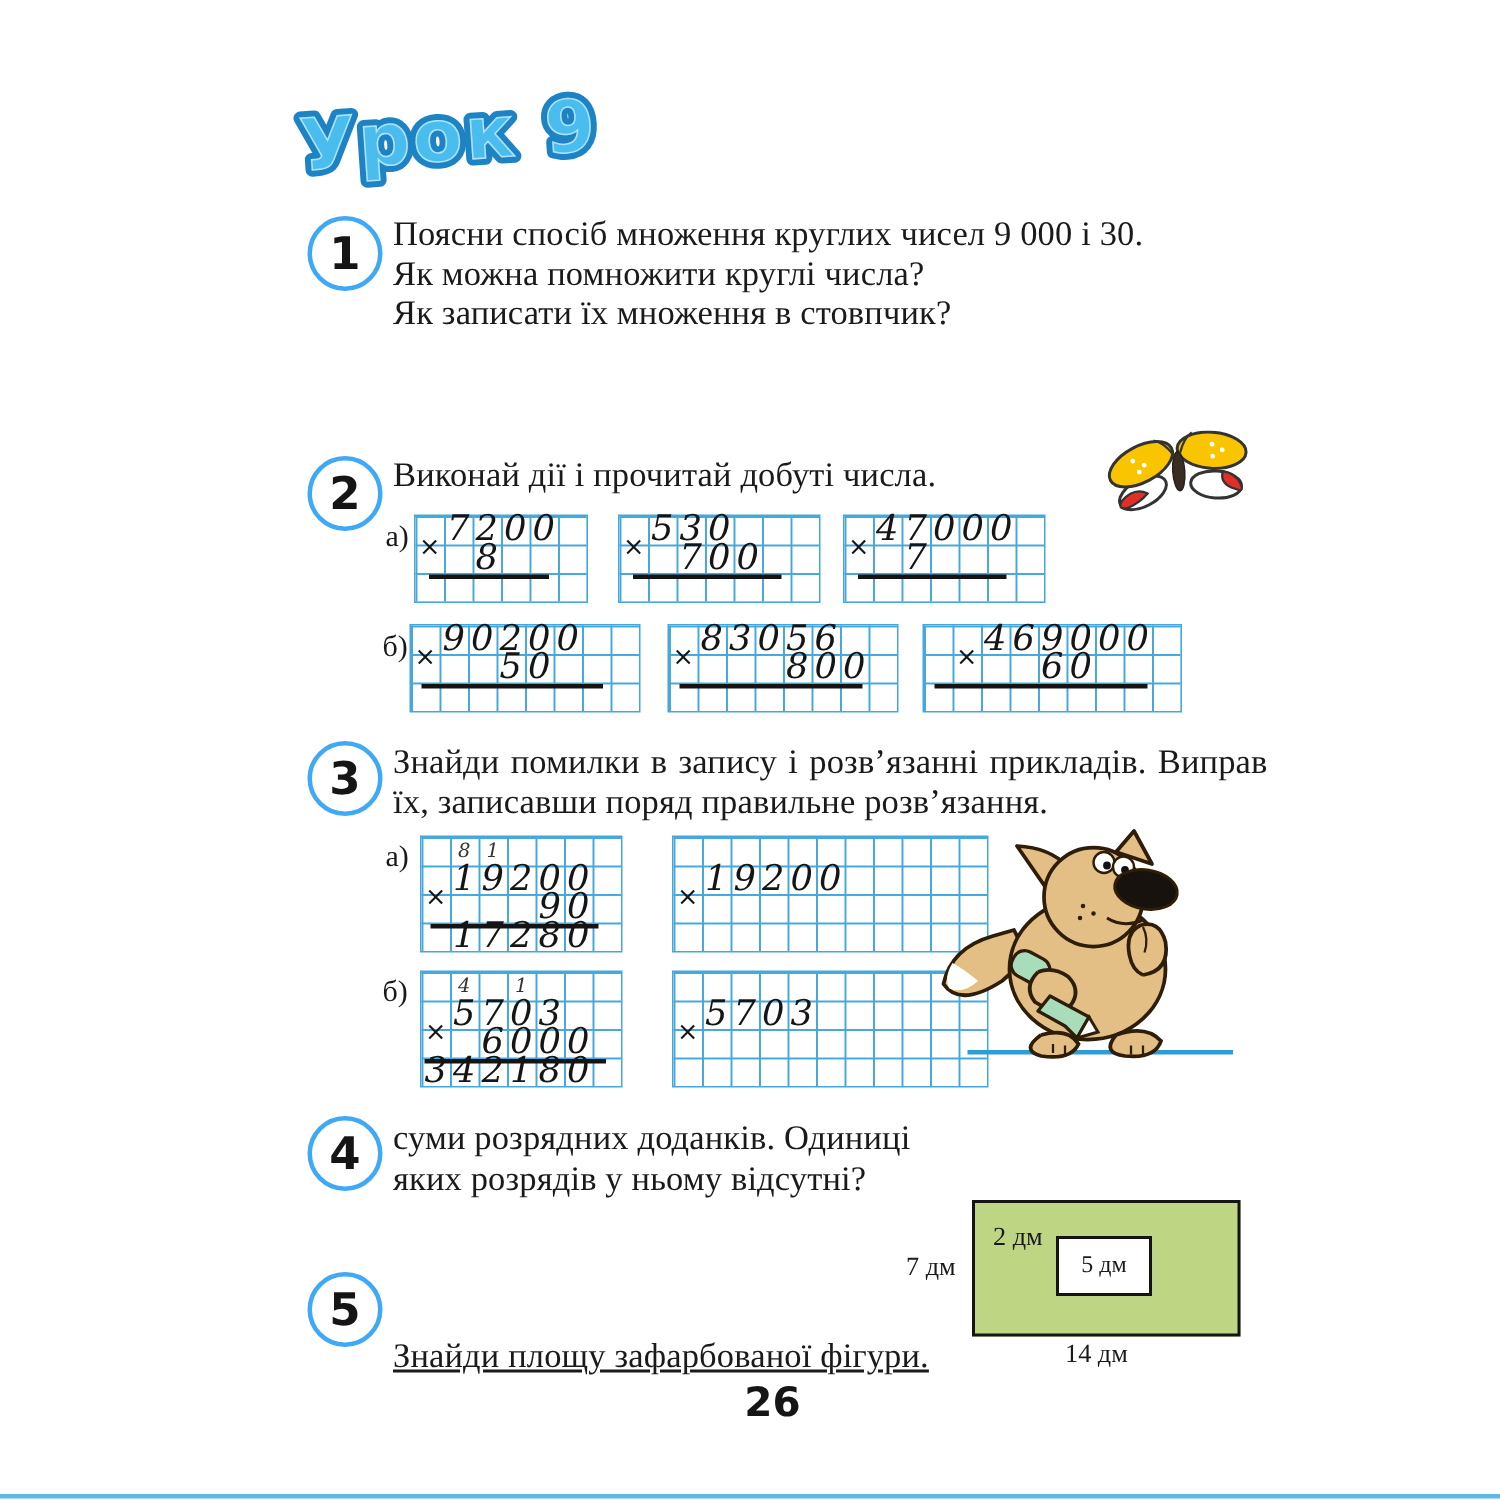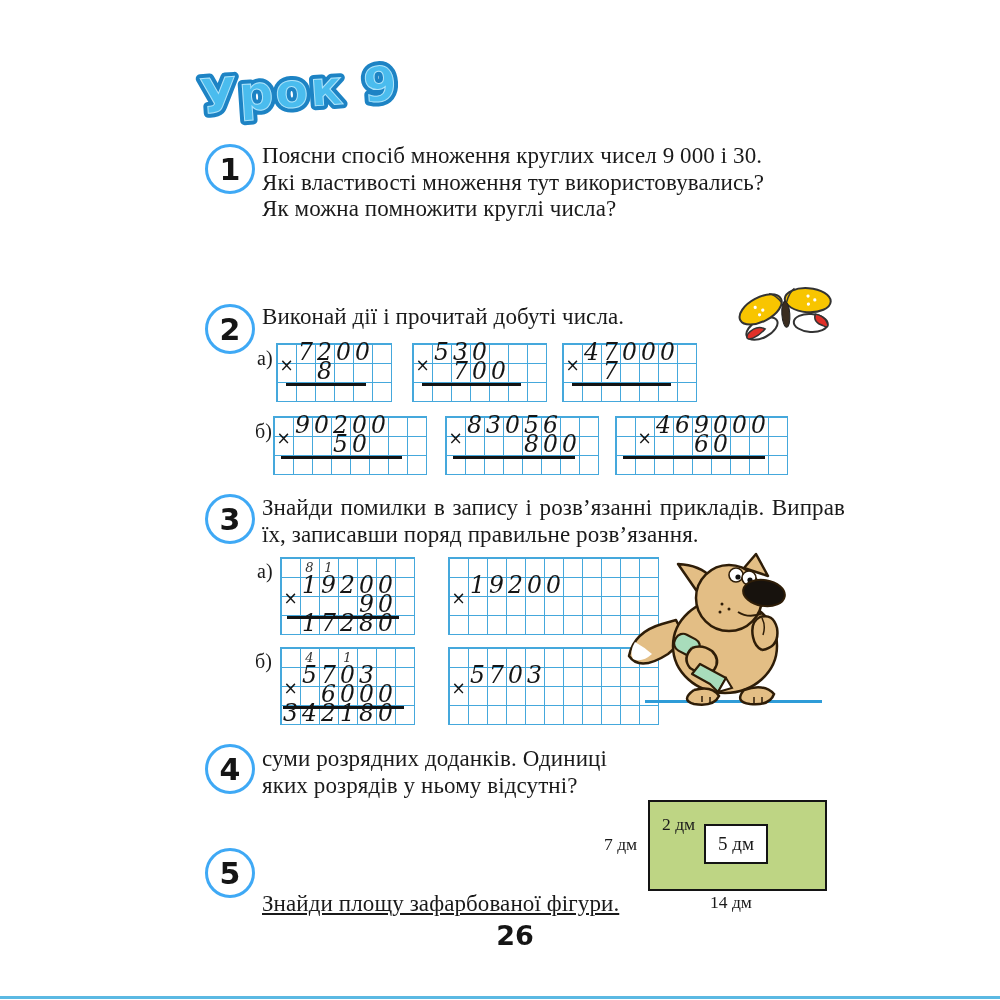--- a/index.html
+++ b/index.html
@@ -34,21 +34,21 @@
              font-family:"DejaVu Serif","Liberation Serif",serif;font-style:italic;font-size:13px;color:#333;}
   .mgrid .msign{position:absolute;width:19px;height:19px;display:flex;align-items:center;justify-content:center;
              font-size:17px;color:#151515;font-family:"DejaVu Sans",sans-serif;}
   .mgrid .ansline{position:absolute;height:3px;background:#141414;}
 
   
   .fig-green{position:absolute;left:648px;top:800px;width:175px;height:87px;background:#BED584;
              border:2.6px solid #141414;}
   .fig-white{position:absolute;left:54px;top:22px;width:60px;height:36px;background:#ffffff;
              border:2.6px solid #141414;display:flex;align-items:center;justify-content:center;
-             font-size:19px;}
+             font-size:16px;}
   .figlabel{position:absolute;font-size:17.5px;}
 
   .groundline{position:absolute;left:645px;top:700px;width:177px;height:2.6px;background:#2F9CD8;}
   .pagenum{position:absolute;left:0;top:920px;width:1030px;text-align:center;
            font-family:"DejaVu Sans","Liberation Sans",sans-serif;font-weight:bold;font-size:27px;color:#151515;}
   .bottomline{position:absolute;left:0;bottom:1px;width:1000px;height:3px;background:#5BB9E3;}
 </style>
 </head>
 <body>
 
@@ -59,22 +59,22 @@
       <text x="8" y="58" font-family="DejaVu Sans, sans-serif" font-weight="bold" font-size="48" letter-spacing="2" fill="none" stroke="#1D83C4" stroke-width="9" stroke-linejoin="round">Урок 9</text>
       <text x="8" y="58" font-family="DejaVu Sans, sans-serif" font-weight="bold" font-size="48" letter-spacing="2" fill="#4ABCEE" stroke="#AEE4FA" stroke-width="1">Урок 9</text>
     </g>
   </svg>
 
   <div class="numcircle" style="left:205px;top:144px;">
     <span>1</span>
   </div>
   <div class="textblock" style="left:262px;top:143px;">
       <div>Поясни спосіб множення круглих чисел 9 000 і 30.</div>
-      <div>Які властивості множення тут використовувались?</div>
       <div>Як можна помножити круглі числа?</div>
+      <div>Як записати їх множення в стовпчик?</div>
     </div>
 
   <div class="numcircle" style="left:205px;top:304px;">
     <span>2</span>
   </div>
   <div class="textblock" style="left:262px;top:304px;">
       <div>Виконай дії і прочитай добуті числа.</div>
     </div>
 
   <svg style="position:absolute;left:733px;top:287px;" width="108" height="56" viewBox="0 0 108 56">

